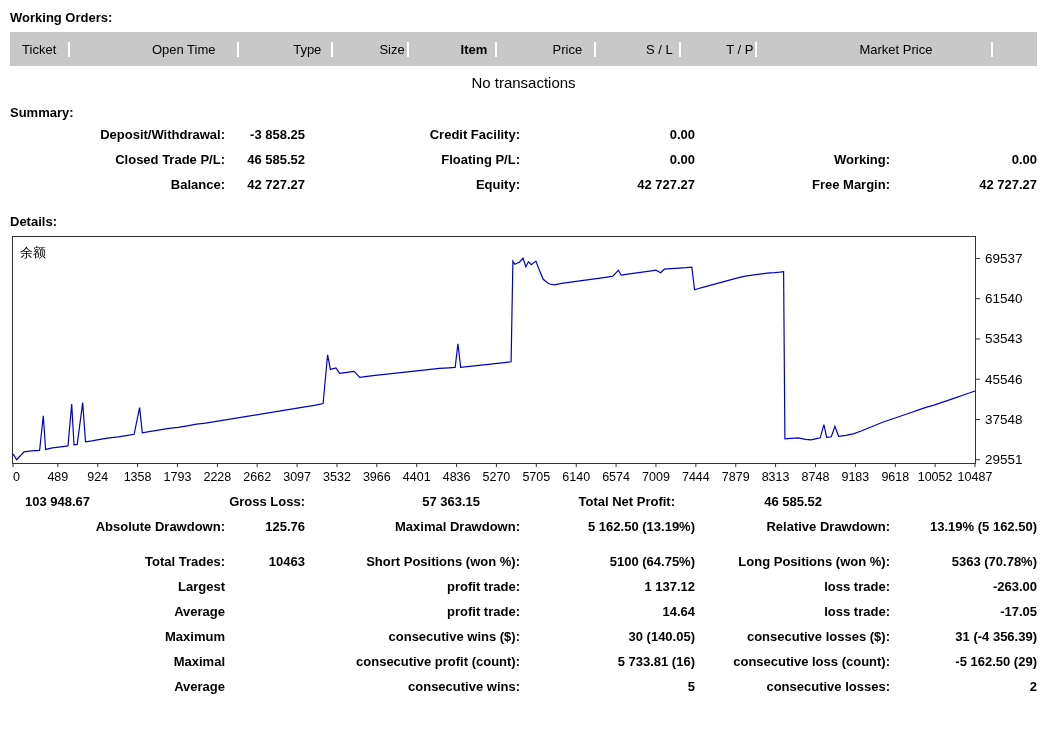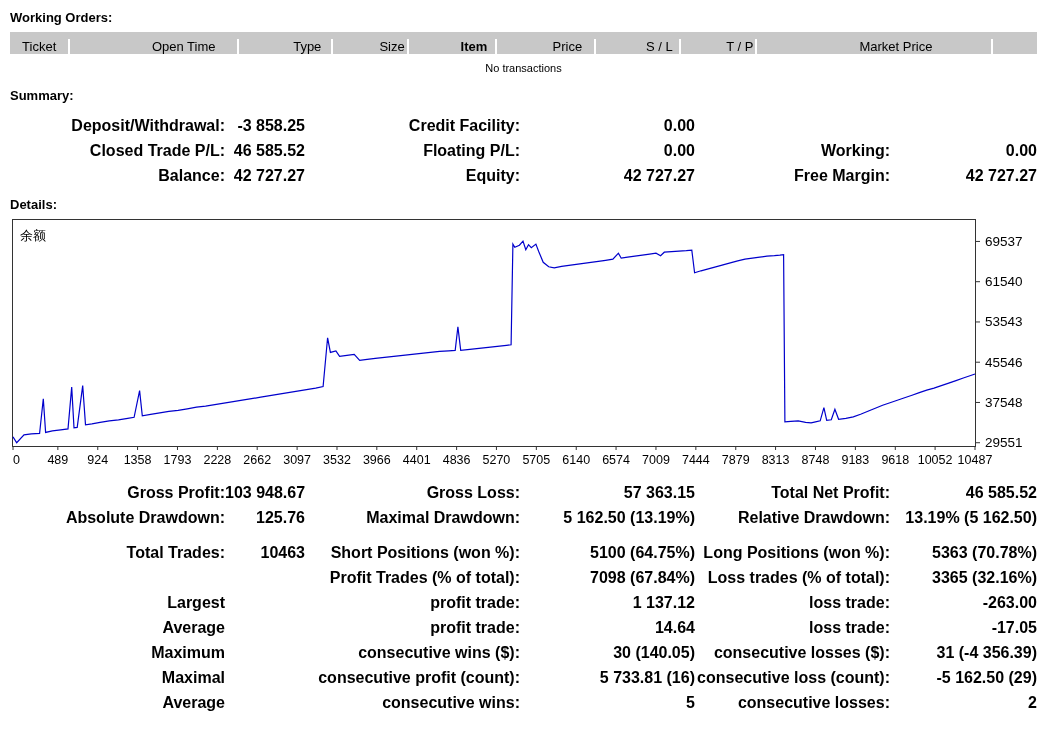--- a/index.html
+++ b/index.html
@@ -1,27 +1,27 @@
 <!DOCTYPE html>
 <html><head>
 <meta charset="utf-8">
 <style>
   html,body{margin:0;padding:0;background:#ffffff;color:#000;}
   body{font-family:"Liberation Sans","DejaVu Sans",sans-serif;font-size:13px;}
   .page{width:1051px;box-sizing:border-box;padding:6px 14px 10px 10px;}
   .section-title{font-weight:bold;font-size:13px;margin:4px 0 7px 0;}
   
-  .wo-header{display:flex;height:22px;background:#c8c8c8;align-items:flex-end;width:1027px;gap:44px;}
+  .wo-header{display:flex;height:34px;background:#c8c8c8;align-items:center;width:1027px;gap:44px;}
   .wo-cell{display:flex;align-items:center;justify-content:center;font-size:13px;
            border-right:2px solid #ffffff;box-sizing:border-box;white-space:nowrap;}
   .wo-cell.last{border-right:none;flex:1;}
-  .no-trans{text-align:center;font-size:11px;margin:8px 0 14px 0;width:1027px;}
+  .no-trans{text-align:center;font-size:15px;margin:8px 0 14px 0;width:1027px;}
   
   .pair-rows{margin-bottom:4px;}
-  .pair-row{display:flex;height:25px;align-items:flex-end;font-size:16px;font-weight:bold;}
+  .pair-row{display:flex;height:25px;align-items:flex-start;font-size:13px;font-weight:bold;}
   .cell{text-align:right;white-space:nowrap;box-sizing:border-box;overflow:visible;}
   .spacer{height:10px;}
   
   .chart-wrap{position:relative;width:1031px;margin:4px 0 6px 0;}
   .chart-series-label{position:absolute;left:10px;top:8px;font-size:13px;}
   svg{display:block;}
 </style>
 </head>
 <body>
 
@@ -140,21 +140,20 @@
         <text x="925.0963097167922" y="245" font-size="12.5" text-anchor="middle" fill="#000000">10052</text>
         <line x1="965" y1="227.5" x2="965" y2="231" stroke="#333333" stroke-width="1"></line>
         <text x="965" y="245" font-size="12.5" text-anchor="middle" fill="#000000">10487</text>
         <polyline points="3.0,217.9 6.7,223.7 14.0,215.9 21.3,214.9 29.6,214.4 33.3,179.7 35.6,213.4 42.4,211.9 50.7,210.9 58.0,209.9 61.7,168.1 64.0,208.9 67.2,208.4 72.7,166.6 75.5,205.9 81.9,204.9 90.1,203.3 99.3,201.8 108.5,200.8 117.7,199.3 124.1,198.3 129.6,171.6 132.3,196.8 140.6,195.3 149.8,193.8 158.9,192.3 168.1,191.3 177.3,189.8 186.5,188.2 195.6,187.2 204.8,185.7 214.0,184.2 223.2,182.7 232.3,181.2 241.5,179.7 250.7,178.2 259.9,176.7 269.0,175.2 278.2,173.6 287.4,172.1 296.5,170.6 305.7,169.1 313.1,167.6 317.6,118.8 320.4,133.4 325.9,131.9 329.6,137.4 336.9,136.4 344.2,135.4 349.7,141.4 357.1,140.4 365.3,139.4 374.5,138.4 383.7,137.4 392.9,136.4 402.0,135.4 411.2,134.4 420.4,133.4 429.6,132.4 438.7,131.9 445.2,131.4 447.9,107.7 450.7,131.4 459.8,130.4 469.0,129.3 478.2,128.3 487.3,127.3 496.5,126.3 501.1,125.8 502.9,25.1 504.8,28.2 509.4,26.2 513.0,22.1 515.8,30.7 518.5,25.7 521.3,28.7 525.9,25.1 528.6,32.2 533.2,43.3 538.7,47.8 544.2,48.8 551.6,47.3 558.9,46.3 566.2,45.3 573.6,44.3 580.9,43.3 588.3,42.3 595.6,41.3 602.9,40.2 608.4,34.2 611.2,39.2 617.6,38.2 624.9,37.2 632.3,36.2 639.6,35.2 646.0,34.2 650.6,36.7 654.3,33.2 661.6,32.7 669.0,32.2 676.3,31.7 681.8,31.2 684.6,53.8 691.0,51.8 698.3,49.8 705.7,47.8 713.0,45.8 720.3,43.8 727.7,41.8 735.0,40.2 742.4,39.2 749.7,38.2 757.0,37.2 764.4,36.7 769.9,36.2 773.6,35.7 774.9,202.8 780.9,202.3 788.2,201.8 795.6,203.3 801.1,203.8 805.5,202.8 810.2,201.8 813.9,188.7 816.7,201.3 821.3,200.8 824.9,190.3 828.6,200.3 835.9,199.3 843.3,197.8 850.6,195.3 857.9,192.3 865.3,189.2 872.6,186.2 880.0,183.7 887.3,181.2 894.6,178.7 902.0,176.2 909.3,173.6 916.7,171.1 924.0,169.1 931.3,166.6 938.7,164.1 946.0,161.6 953.3,159.0 960.7,156.5 965.0,155.0" fill="none" stroke="#0000cc" stroke-width="1.2"></polyline>
       </svg>
     <div class="chart-series-label">余额</div>
   </div>
 
   <div class="pair-rows" id="stats-rows">
       <div class="pair-row">
-        <div class="cell" style="width: 215px;">Gross Profit:</div>
         <div class="cell" style="width: 80px;">103 948.67</div>
         <div class="cell" style="width: 215px;">Gross Loss:</div>
         <div class="cell" style="width: 175px;">57 363.15</div>
         <div class="cell" style="width: 195px;">Total Net Profit:</div>
         <div class="cell" style="width: 147px;">46 585.52</div>
       </div>
       <div class="pair-row">
         <div class="cell" style="width: 215px;">Absolute Drawdown:</div>
         <div class="cell" style="width: 80px;">125.76</div>
         <div class="cell" style="width: 215px;">Maximal Drawdown:</div>
@@ -165,28 +164,20 @@
       <div class="spacer"></div>
       <div class="pair-row">
         <div class="cell" style="width: 215px;">Total Trades:</div>
         <div class="cell" style="width: 80px;">10463</div>
         <div class="cell" style="width: 215px;">Short Positions (won %):</div>
         <div class="cell" style="width: 175px;">5100 (64.75%)</div>
         <div class="cell" style="width: 195px;">Long Positions (won %):</div>
         <div class="cell" style="width: 147px;">5363 (70.78%)</div>
       </div>
       <div class="pair-row">
-        <div class="cell" style="width: 215px;"></div>
-        <div class="cell" style="width: 80px;"></div>
-        <div class="cell" style="width: 215px;">Profit Trades (% of total):</div>
-        <div class="cell" style="width: 175px;">7098 (67.84%)</div>
-        <div class="cell" style="width: 195px;">Loss trades (% of total):</div>
-        <div class="cell" style="width: 147px;">3365 (32.16%)</div>
-      </div>
-      <div class="pair-row">
         <div class="cell" style="width: 215px;">Largest</div>
         <div class="cell" style="width: 80px;"></div>
         <div class="cell" style="width: 215px;">profit trade:</div>
         <div class="cell" style="width: 175px;">1 137.12</div>
         <div class="cell" style="width: 195px;">loss trade:</div>
         <div class="cell" style="width: 147px;">-263.00</div>
       </div>
       <div class="pair-row">
         <div class="cell" style="width: 215px;">Average</div>
         <div class="cell" style="width: 80px;"></div>

